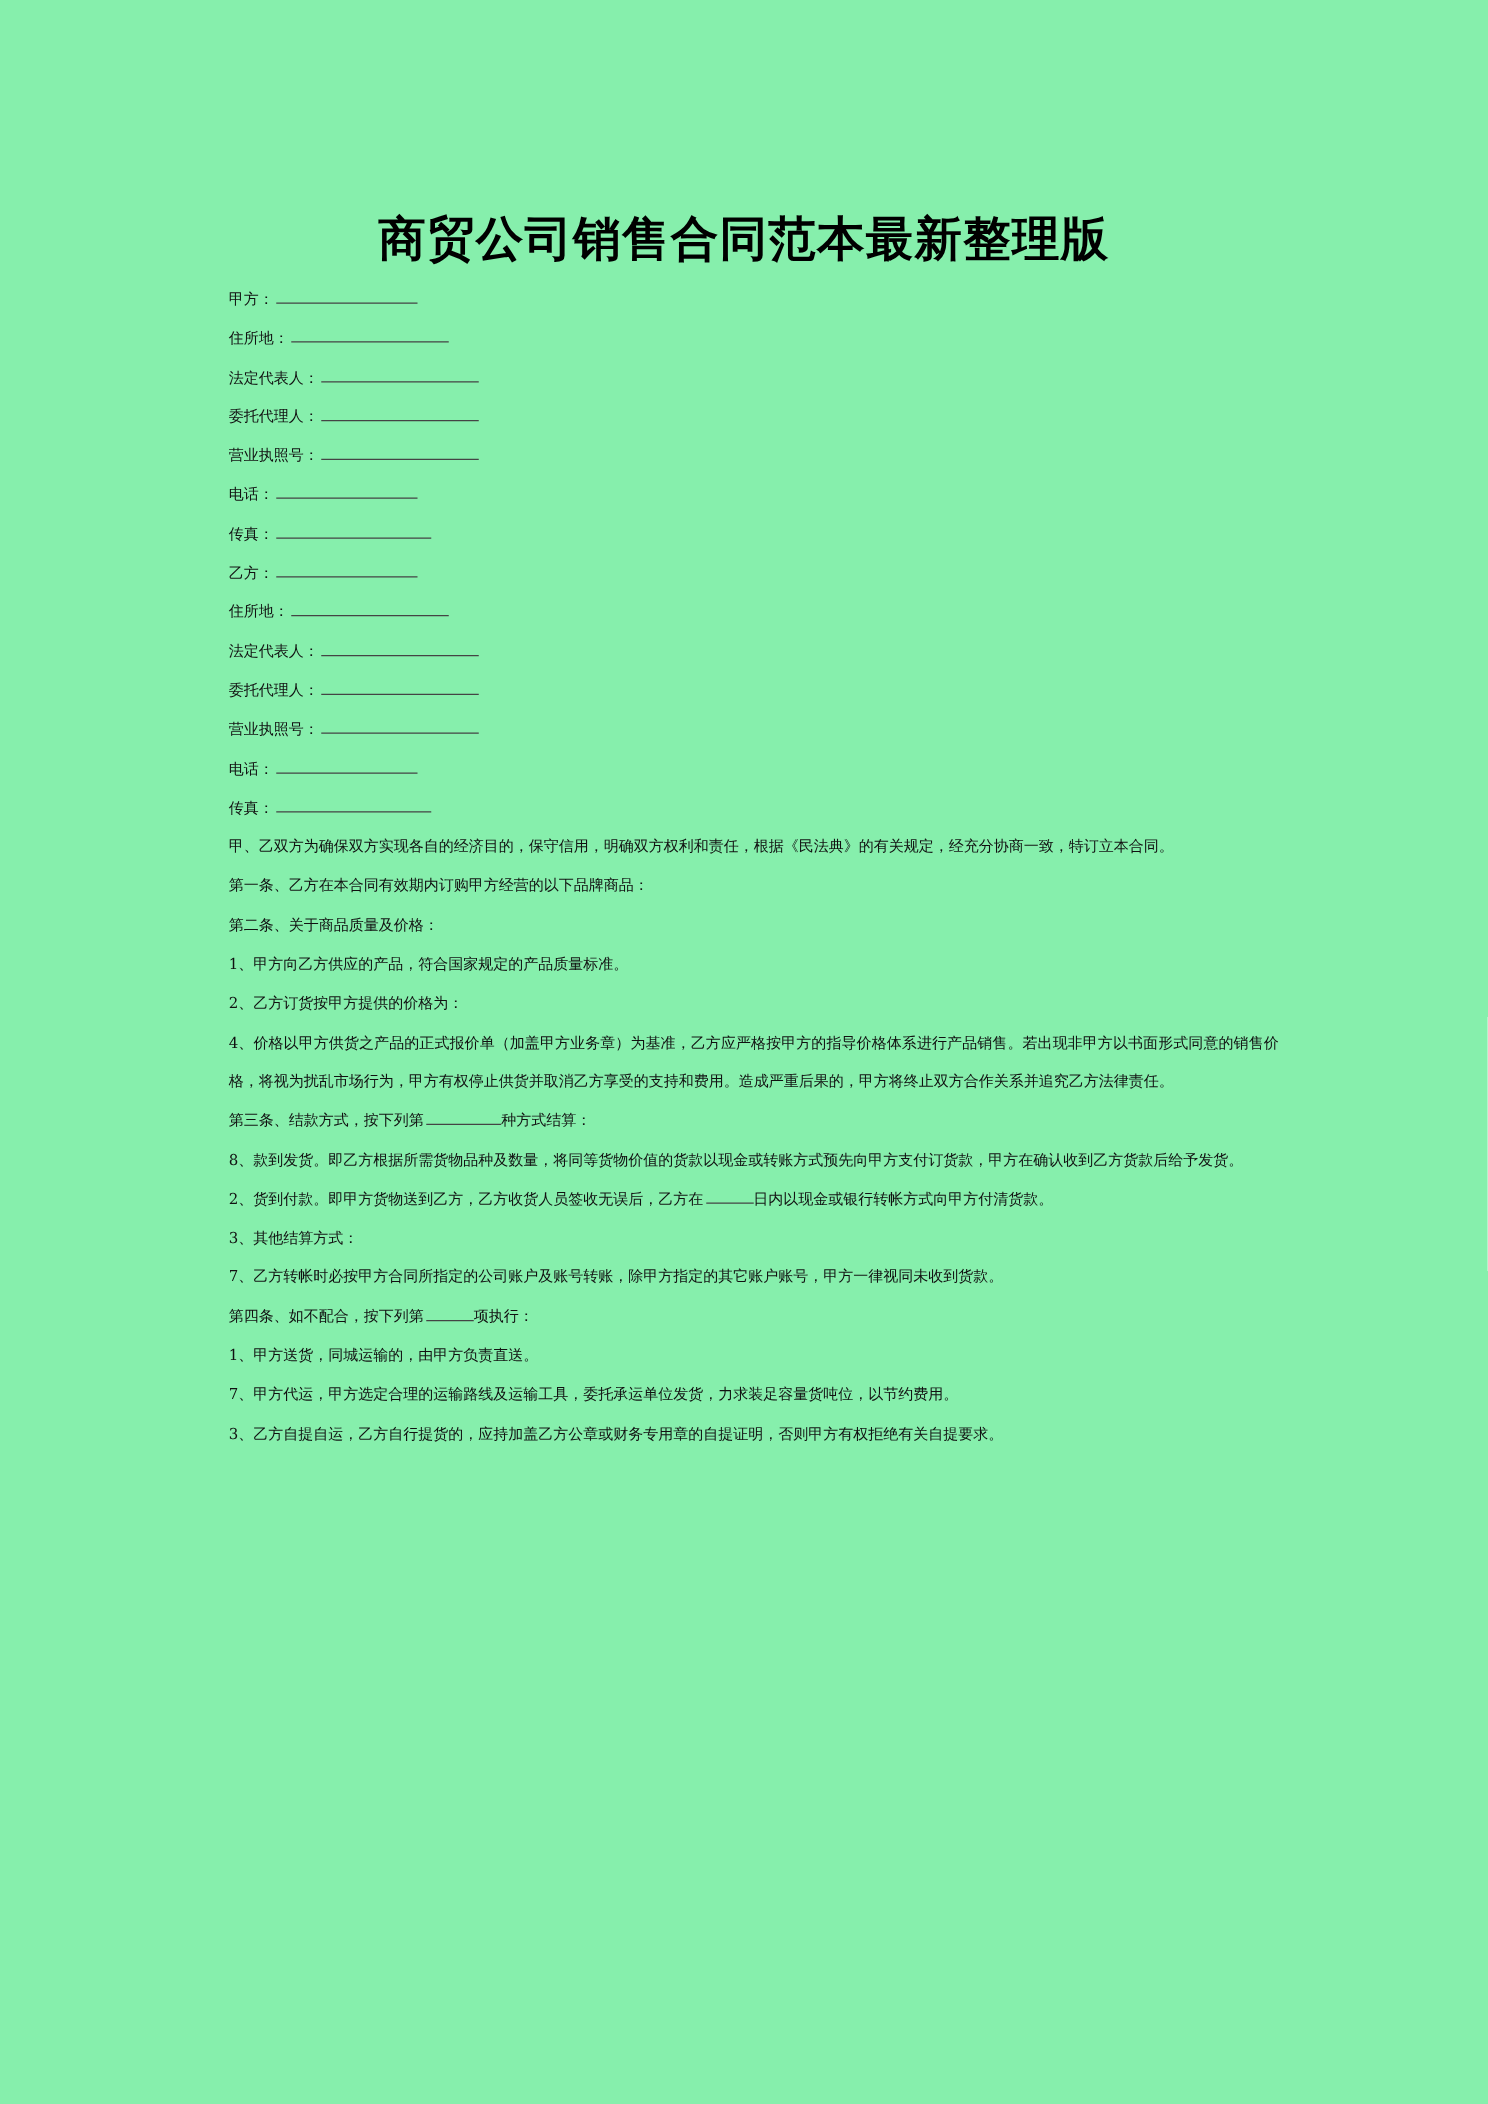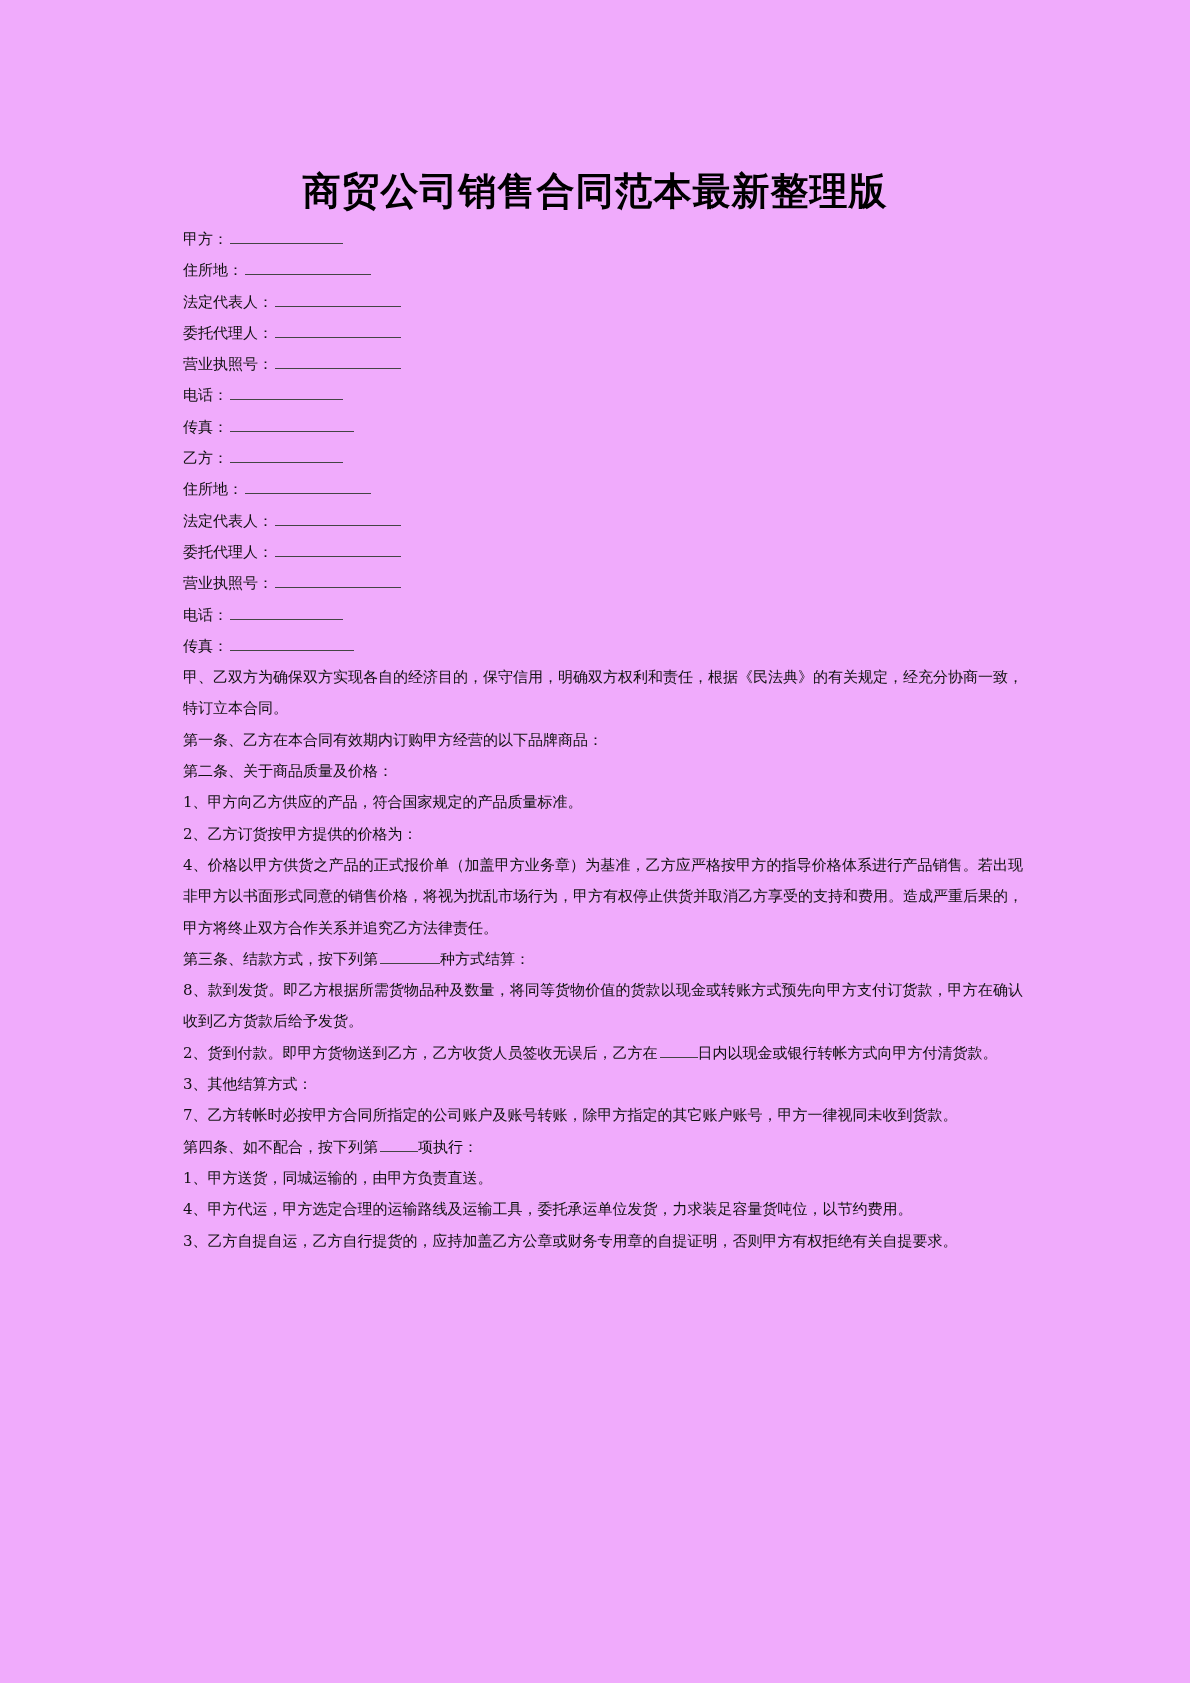--- a/index.html
+++ b/index.html
@@ -1,23 +1,23 @@
 <!DOCTYPE html>
 <html><head>
 <meta charset="utf-8">
 <style>
   html, body { margin: 0; padding: 0; background: #ffffff; }
   body { width: 1190px; height: 1683px; position: relative; overflow: hidden;
          font-family: "DejaVu Serif", "Liberation Serif", serif; color: #111; }
-  .page { position: absolute; left: 0; top: 0; width: 1190px; height: 1683px; background: #f0abfc; }
+  .page { position: absolute; left: 0; top: 0; width: 1190px; height: 1683px; background: #86efac; }
   .title { position: absolute; left: 0; width: 1190px; top: 166px; text-align: center;
            font-family: "DejaVu Sans", "Liberation Sans", sans-serif; font-weight: bold;
            font-size: 38px; line-height: 50px; letter-spacing: 1px; color: #000; }
   .body { position: absolute; left: 183px; top: 224px; width: 840px;
-          font-size: 15px; line-height: 31.3px; }
+          font-size: 12px; line-height: 31.3px; }
   .line { display: block; white-space: nowrap; }
   .para { display: block; white-space: normal; text-align: justify; text-justify: inter-character; }
   .blank { display: inline-block; border-bottom: 1px solid #444; height: 1px; vertical-align: baseline; margin-left: 2px; }
   .w113 { width: 113px; } .w124 { width: 124px; } .w126 { width: 126px; }
   .w60 { width: 60px; } .w38 { width: 38px; }
 </style>
 </head>
 <body>
 
 <div class="page">
@@ -59,17 +59,17 @@
       <span class="line"><span>第三条、结款方式，按下列第</span><span class="blank w60"></span><span>种方式结算：</span></span>
       <span class="para">8、款到发货。即乙方根据所需货物品种及数量，将同等货物价值的货款以现金或转账方式预先向甲方支付订货款，甲方在确认收到乙方货款后给予发货。</span>
       <span class="para"><span>2、货到付款。即甲方货物送到乙方，乙方收货人员签收无误后，乙方在</span><span class="blank w38"></span><span>日内以现金或银行转帐方式向甲方付清货款。</span></span>
       <span class="para">3、其他结算方式：</span>
       <span class="para">7、乙方转帐时必按甲方合同所指定的公司账户及账号转账，除甲方指定的其它账户账号，甲方一律视同未收到货款。</span>
     </div>
 
     <div>
       <span class="line"><span>第四条、如不配合，按下列第</span><span class="blank w38"></span><span>项执行：</span></span>
       <span class="para">1、甲方送货，同城运输的，由甲方负责直送。</span>
-      <span class="para">4、甲方代运，甲方选定合理的运输路线及运输工具，委托承运单位发货，力求装足容量货吨位，以节约费用。</span>
+      <span class="para">7、甲方代运，甲方选定合理的运输路线及运输工具，委托承运单位发货，力求装足容量货吨位，以节约费用。</span>
       <span class="para">3、乙方自提自运，乙方自行提货的，应持加盖乙方公章或财务专用章的自提证明，否则甲方有权拒绝有关自提要求。</span>
     </div>
   </div>
 </div>
 
 </body></html>

